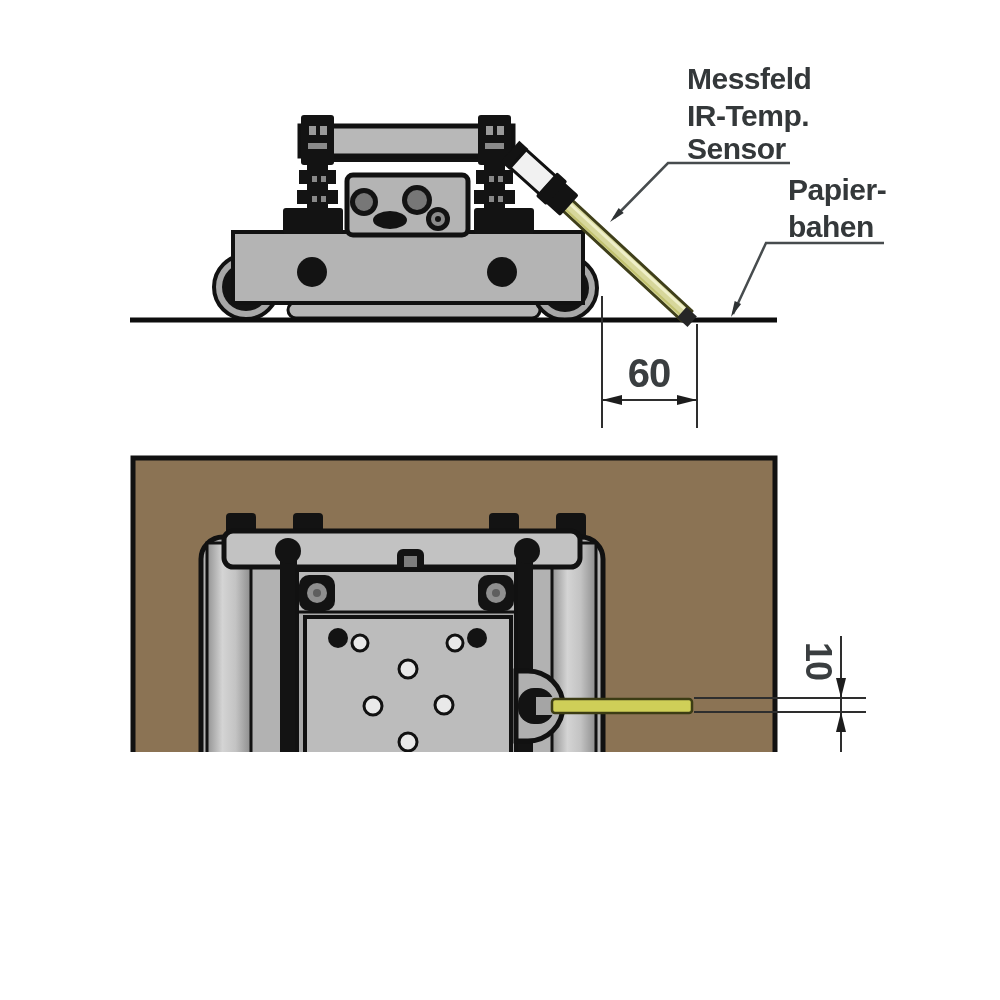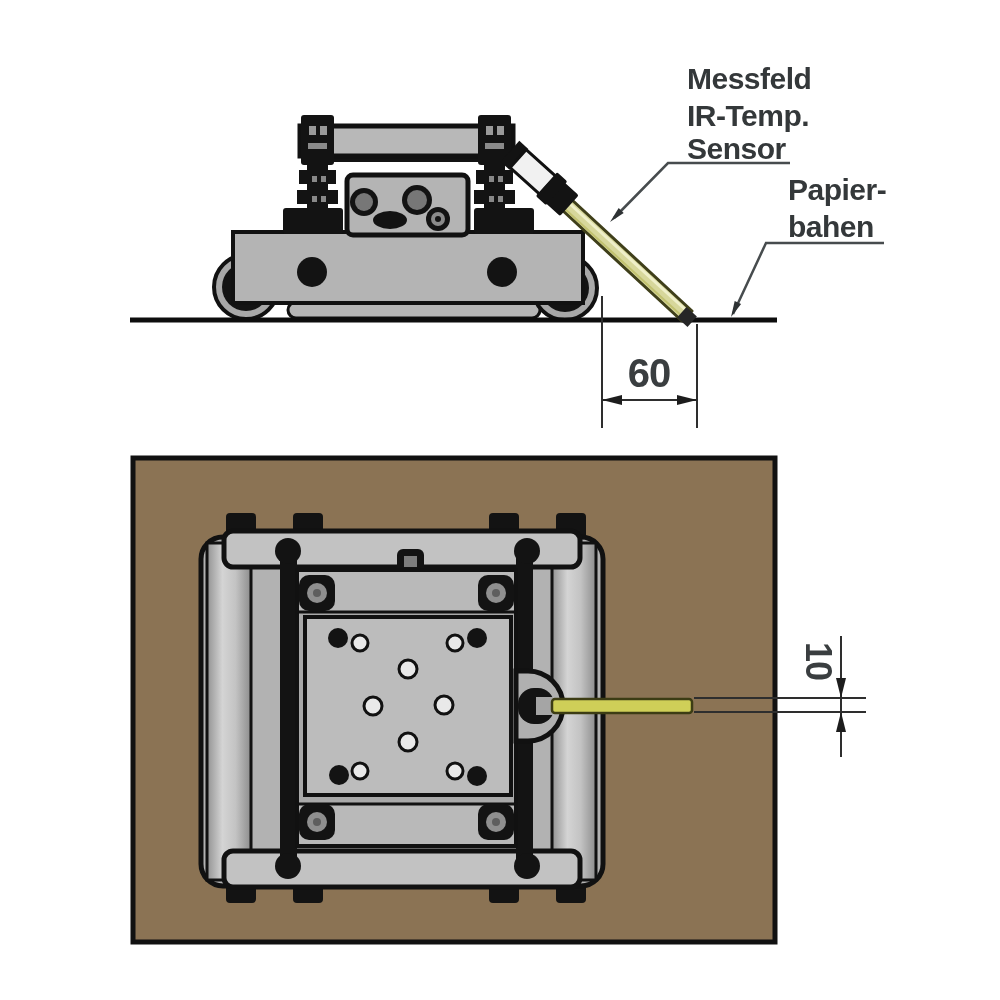--- a/index.html
+++ b/index.html
@@ -1,16 +1,16 @@
 <!DOCTYPE html>
 <html><head>
 <meta charset="utf-8">
 <style>
   html,body{margin:0;padding:0;background:#ffffff;}
-  .stage{width:1000px;height:1000px;position:relative;background:#ffffff;overflow:hidden;}
+  .stage{width:1000px;height:752px;position:relative;background:#ffffff;overflow:hidden;}
   svg{display:block;}
   text{font-family:"Liberation Sans","DejaVu Sans",sans-serif;fill:#34383a;}
   .lbl{font-size:30px;font-weight:bold;letter-spacing:-0.5px;}
   .dim{font-size:40px;font-weight:bold;letter-spacing:-1px;fill:#3a3e40;}
   .dim-small{font-size:36px;font-weight:bold;letter-spacing:-1px;fill:#3a3e40;}
   .outline{stroke:#111111;}
   .thin{stroke:#2e2e2e;stroke-width:2;}
   .leader{stroke:#474c4e;stroke-width:2.5;fill:none;}
 </style>
 </head>

